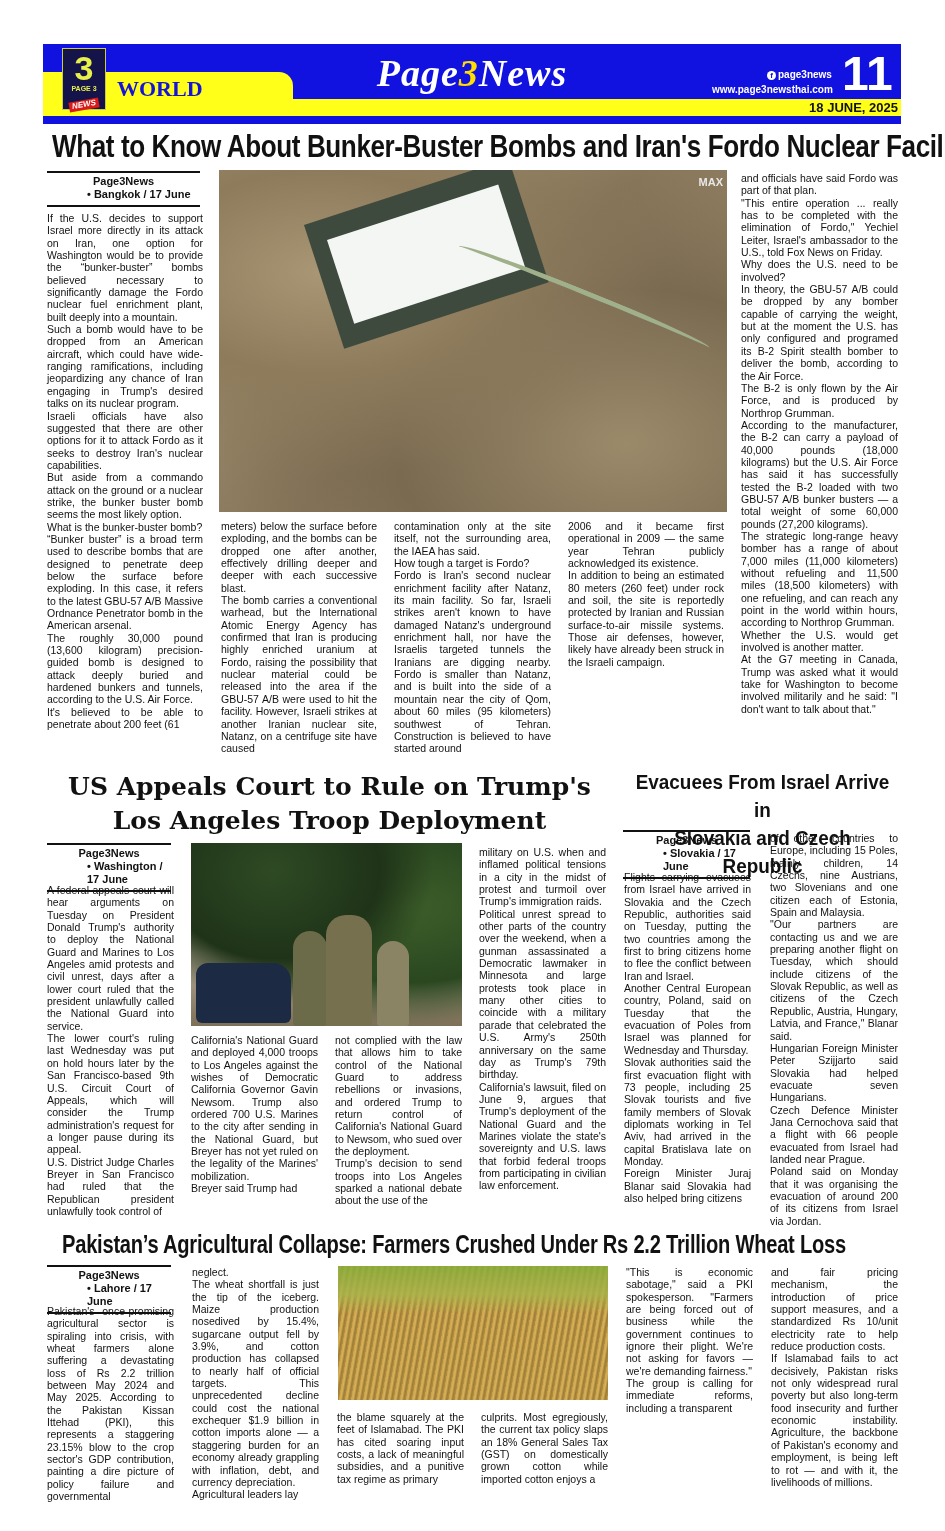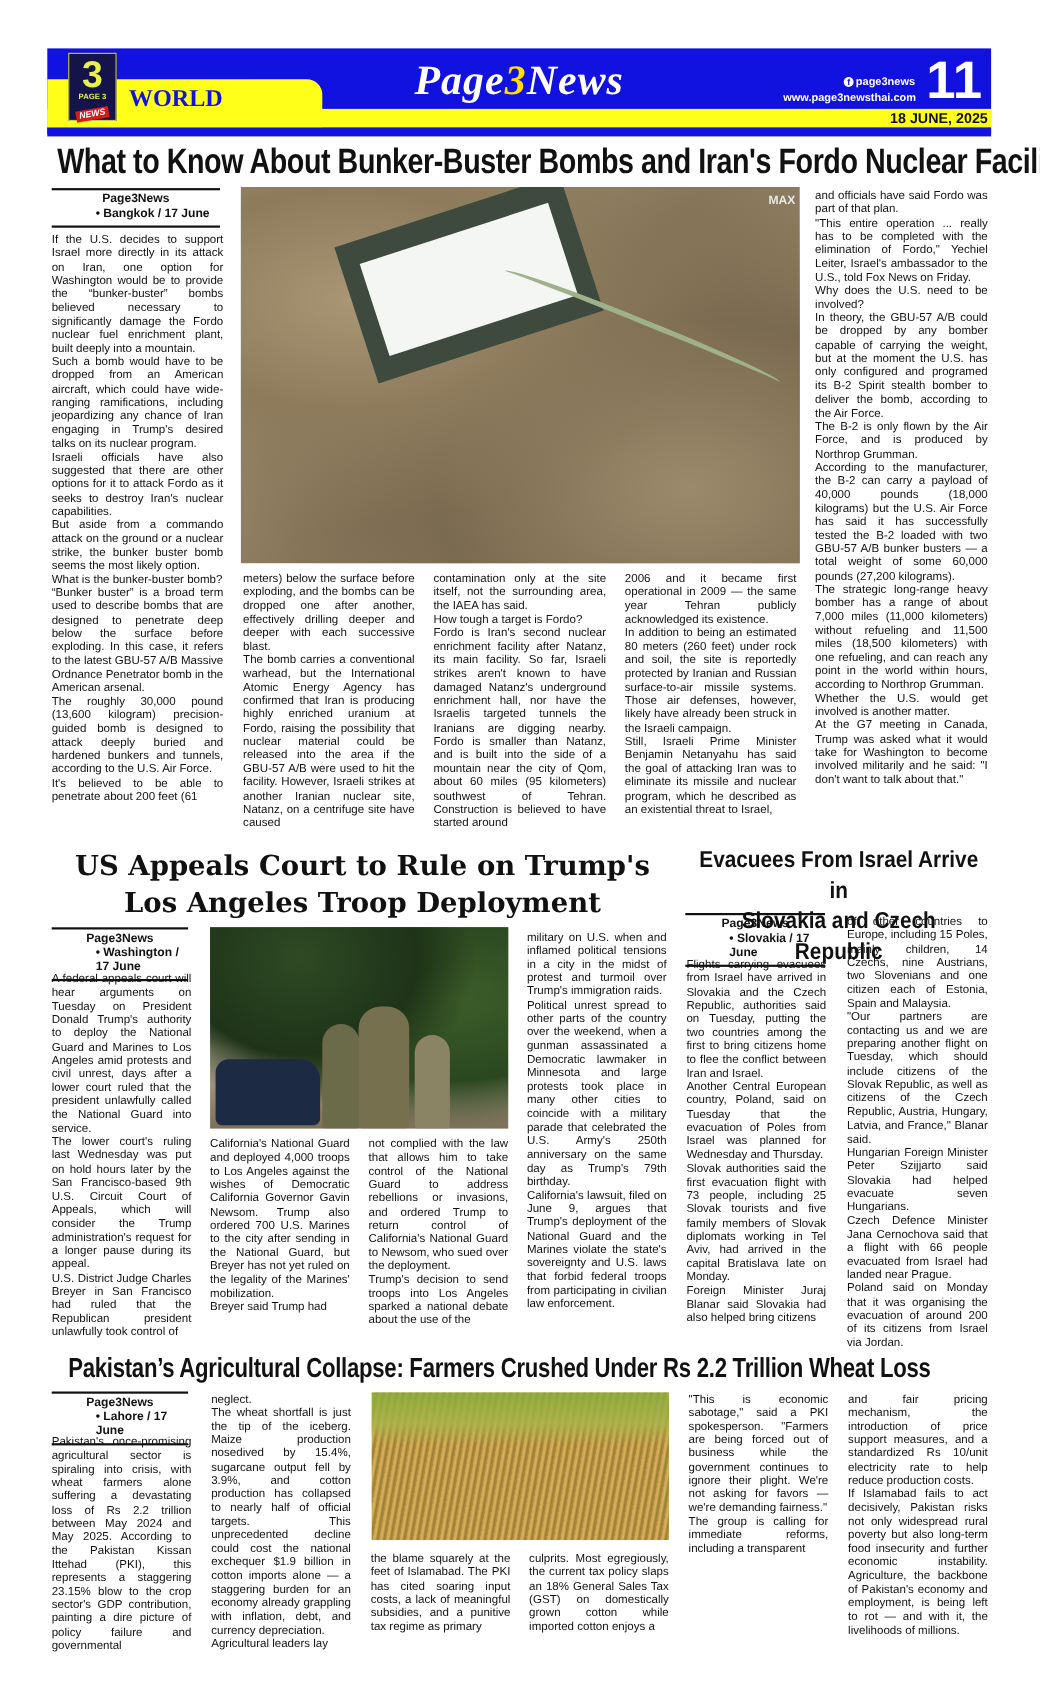--- a/index.html
+++ b/index.html
@@ -96,21 +96,20 @@
   <p>The bomb carries a conventional warhead, but the International Atomic Energy Agency has confirmed that Iran is producing highly enriched uranium at Fordo, raising the possibility that nuclear material could be released into the area if the GBU-57 A/B were used to hit the facility. However, Israeli strikes at another Iranian nuclear site, Natanz, on a centrifuge site have caused</p>
 </div>
 <div class="abs col" style="left:394px;top:520px;width:157px;">
   <p>contamination only at the site itself, not the surrounding area, the IAEA has said.</p>
   <p>How tough a target is Fordo?</p>
   <p>Fordo is Iran's second nuclear enrichment facility after Natanz, its main facility. So far, Israeli strikes aren't known to have damaged Natanz's underground enrichment hall, nor have the Israelis targeted tunnels the Iranians are digging nearby. Fordo is smaller than Natanz, and is built into the side of a mountain near the city of Qom, about 60 miles (95 kilometers) southwest of Tehran. Construction is believed to have started around</p>
 </div>
 <div class="abs col" style="left:568px;top:520px;width:156px;">
   <p>2006 and it became first operational in 2009 — the same year Tehran publicly acknowledged its existence.</p>
   <p>In addition to being an estimated 80 meters (260 feet) under rock and soil, the site is reportedly protected by Iranian and Russian surface-to-air missile systems. Those air defenses, however, likely have already been struck in the Israeli campaign.</p>
-  <p>Still, Israeli Prime Minister Benjamin Netanyahu has said the goal of attacking Iran was to eliminate its missile and nuclear program, which he described as an existential threat to Israel,</p>
 </div>
 <div class="abs col" style="left:741px;top:172px;width:157px;">
   <p>and officials have said Fordo was part of that plan.</p>
   <p>"This entire operation ... really has to be completed with the elimination of Fordo," Yechiel Leiter, Israel's ambassador to the U.S., told Fox News on Friday.</p>
   <p>Why does the U.S. need to be involved?</p>
   <p>In theory, the GBU-57 A/B could be dropped by any bomber capable of carrying the weight, but at the moment the U.S. has only configured and programed its B-2 Spirit stealth bomber to deliver the bomb, according to the Air Force.</p>
   <p>The B-2 is only flown by the Air Force, and is produced by Northrop Grumman.</p>
   <p>According to the manufacturer, the B-2 can carry a payload of 40,000 pounds (18,000 kilograms) but the U.S. Air Force has said it has successfully tested the B-2 loaded with two GBU-57 A/B bunker busters — a total weight of some 60,000 pounds (27,200 kilograms).</p>
   <p>The strategic long-range heavy bomber has a range of about 7,000 miles (11,000 kilometers) without refueling and 11,500 miles (18,500 kilometers) with one refueling, and can reach any point in the world within hours, according to Northrop Grumman.</p>
   <p>Whether the U.S. would get involved is another matter.</p>

